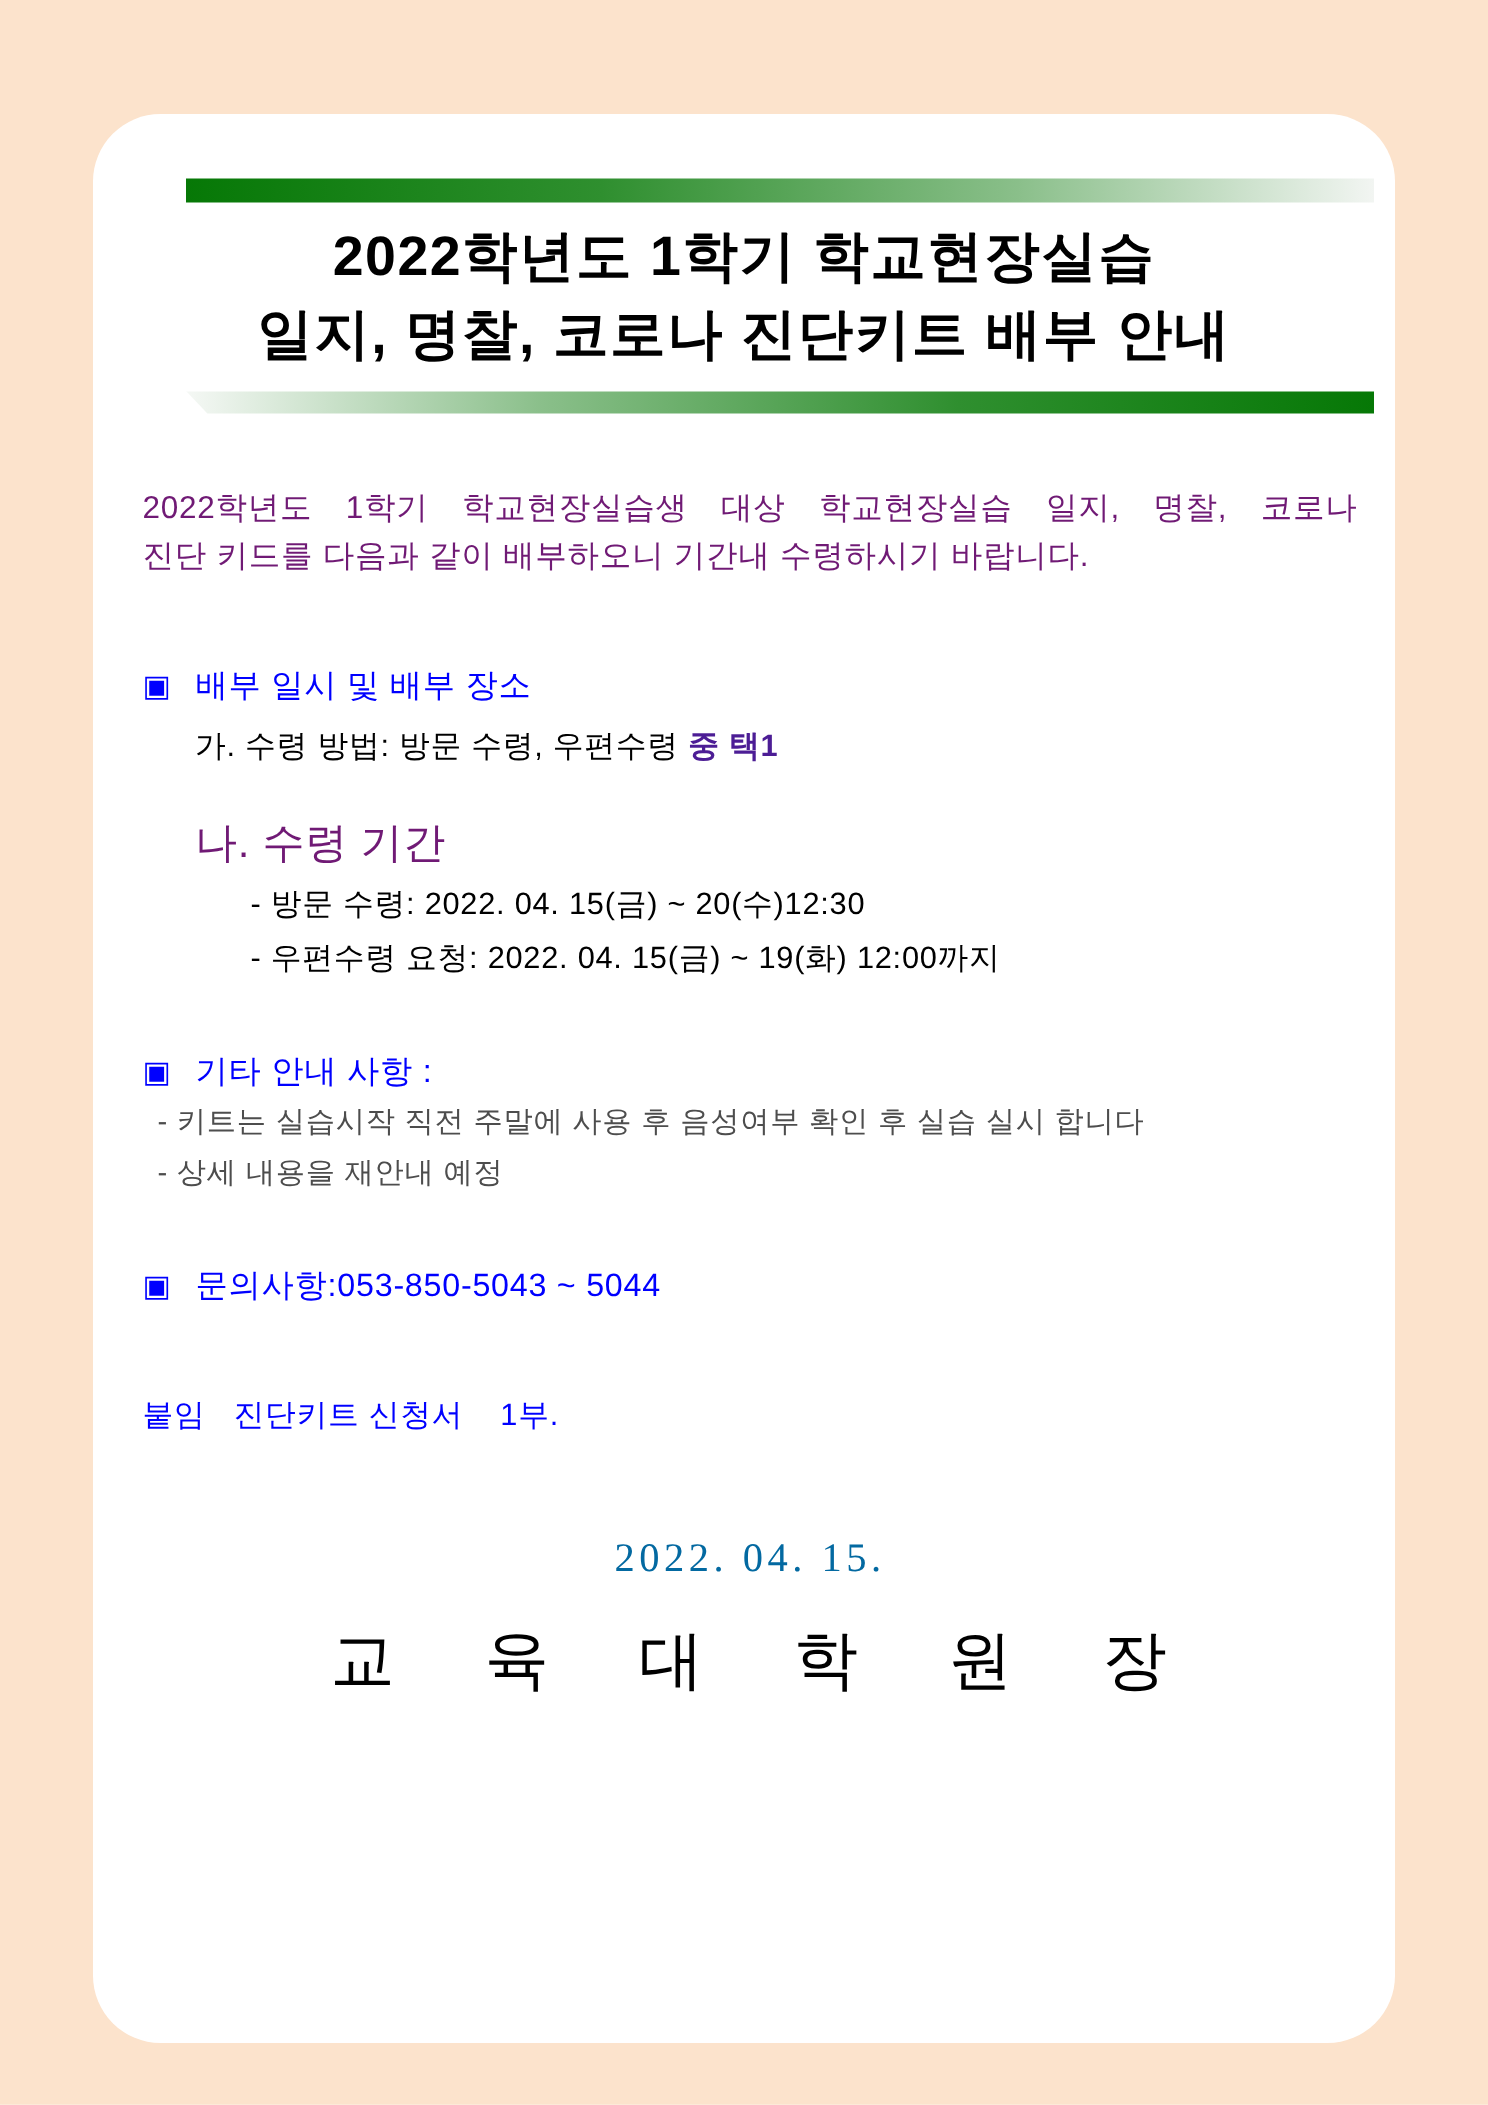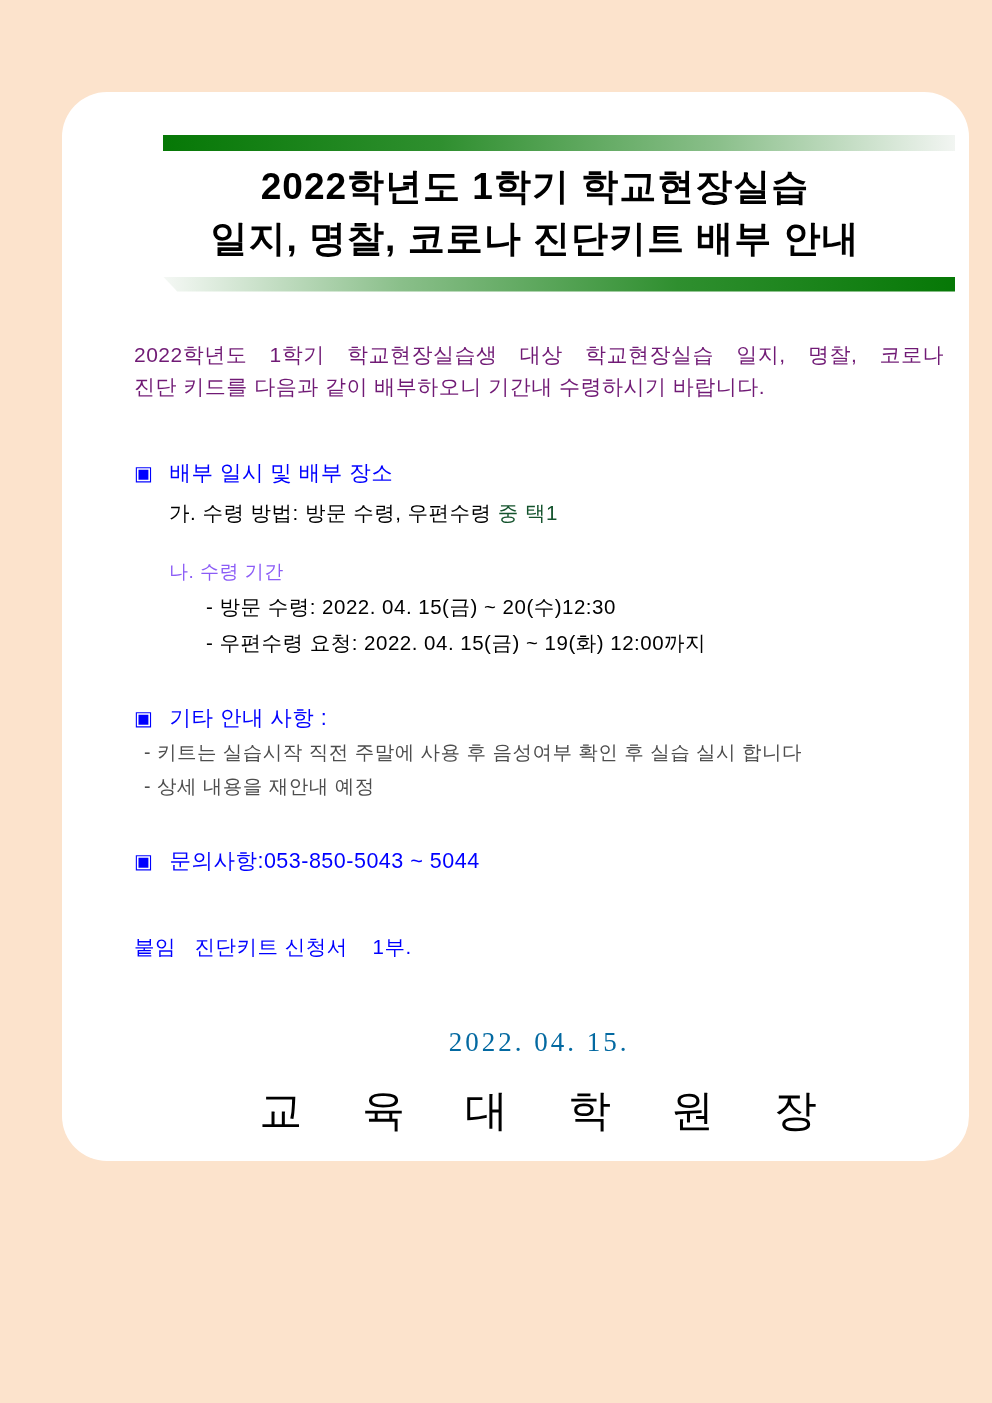--- a/index.html
+++ b/index.html
@@ -7,26 +7,25 @@
     padding: 0;
     width: 992px;
     height: 1403px;
     background: #FCE3CC;
     font-family: "Liberation Sans", sans-serif;
     overflow: hidden;
   }
   .card {
     position: absolute;
     left: 62px;
-    top: 92px;
+    top: 76px;
     width: 868px;
-    height: 1069px;
+    height: 1286px;
     background: #FFFFFF;
     border-radius: 45px;
-    padding-left: 39px;
   }
   .bar-top {
     margin: 43px 14px 0 62px;
     height: 16px;
     background: linear-gradient(to right, #067806 0%, #2f8f2f 35%, #8abf8a 70%, #f2f5f2 100%);
   }
   .title-block {
     text-align: center;
     font-weight: bold;
     font-size: 37px;
@@ -58,25 +57,25 @@
     letter-spacing: 0.5px;
   }
   .section-head .bullet { margin-right: 16px; font-size: 20px; }
   .sec-distribution { margin-top: 54px; }
   .item-ga {
     margin: 12px 0 0 35px;
     font-size: 20.5px;
     color: #000000;
     letter-spacing: 0.5px;
   }
-  .highlight { color: #14532d; }
+  .highlight { color: #4c1d95; font-weight: bold; }
   .item-na {
     margin: 32px 0 0 35px;
-    font-size: 19px;
-    color: #8b5cf6;
+    font-size: 28px;
+    color: #701a75;
     letter-spacing: 0.5px;
   }
   .sub {
     margin: 8px 0 0 72px;
     font-size: 20.5px;
     color: #000000;
     line-height: 28px;
     letter-spacing: 0.5px;
   }
   .sub-star { margin-left: 60px; }

